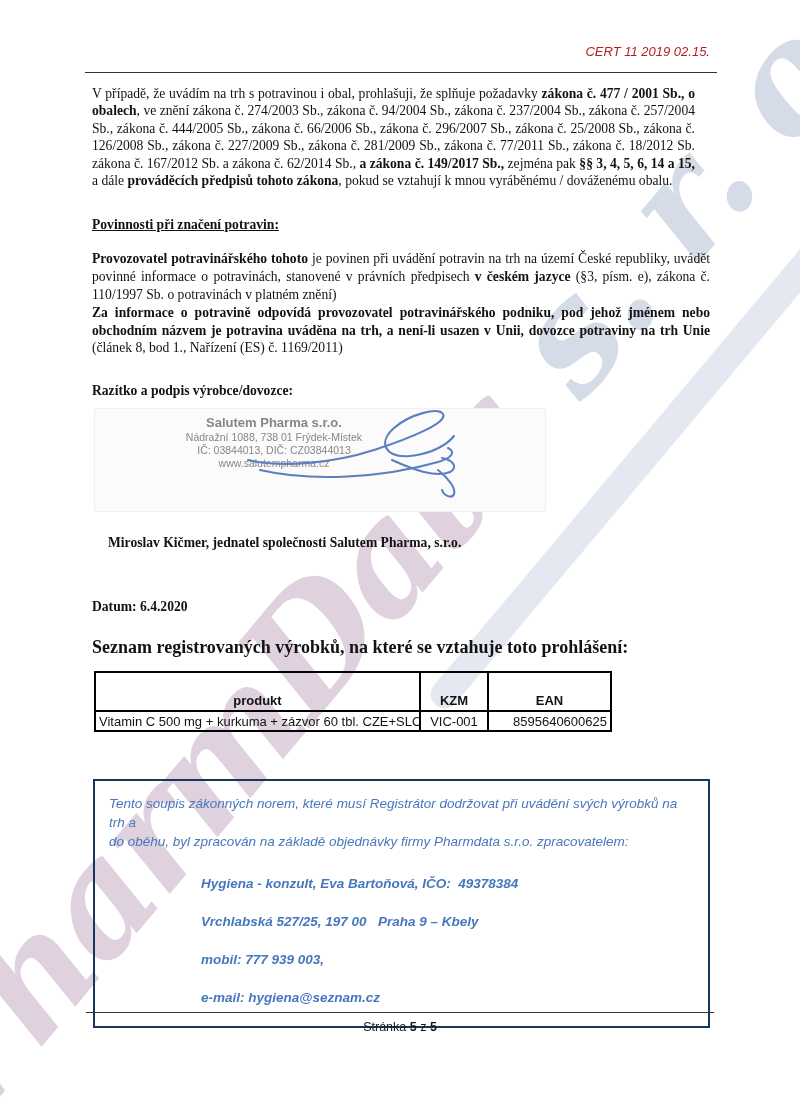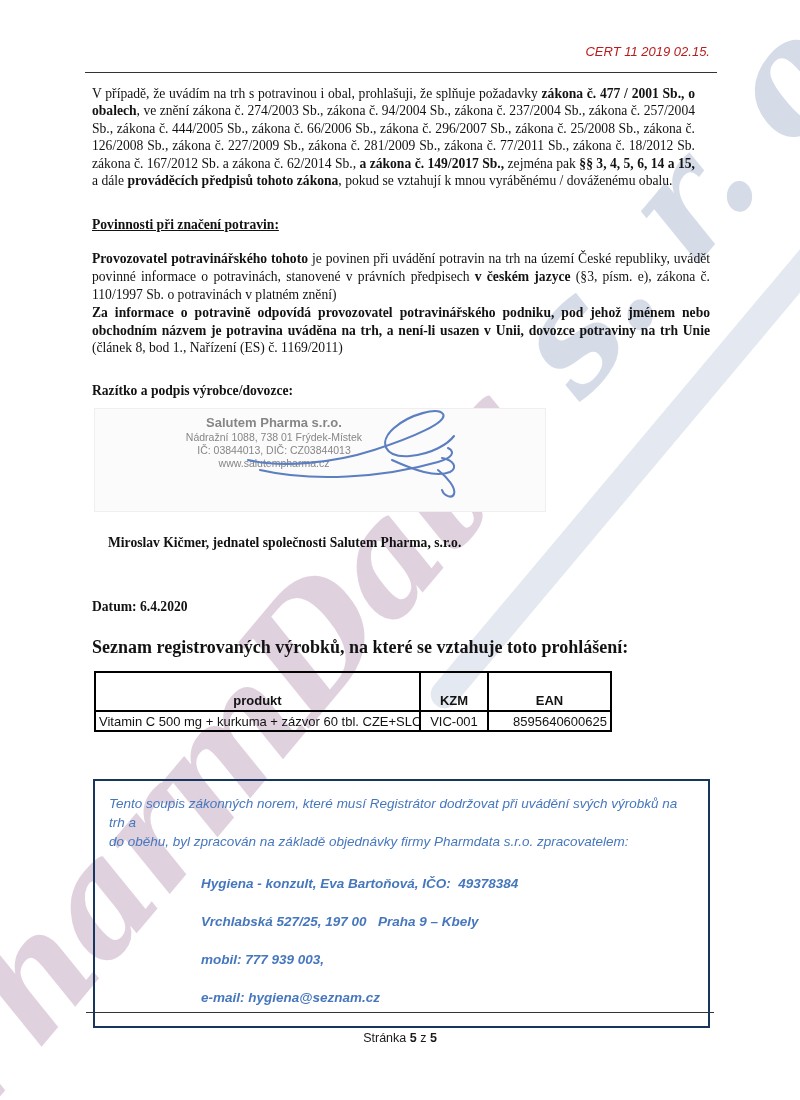--- a/index.html
+++ b/index.html
@@ -69,21 +69,21 @@
     color:var(--accent,#4677bd); font-size:13.5px; background:transparent;
   }
   .notice-intro div { line-height:19px; white-space:pre-wrap; }
   .contact-lines div {
     font-weight:bold; margin-left:92px; margin-top:18px; line-height:20px; white-space:pre-wrap;
   }
   .contact-lines div:first-child { margin-top:23px; }
   
   .footer {
     position:absolute; z-index:2; left:86px; right:86px; top:1012px;
-    border-top:1.5px solid #333; text-align:center; padding-top:18px;
+    border-top:1.5px solid #333; text-align:center; padding-top:7px;
     font-family:"Liberation Sans", sans-serif; font-size:12.5px; color:#1a1a1a;
   }
 </style>
 </head>
 <body>
 
 <div class="page">
 
   <div class="watermark"><span class="wm-1">PharmData</span><span class="wm-2"> s. r. o.</span></div>
   <div class="swoosh"></div>

